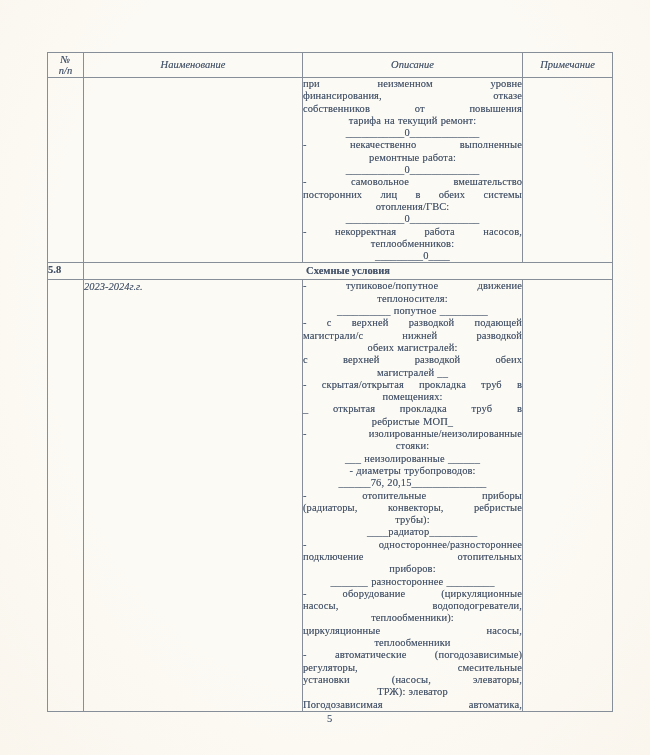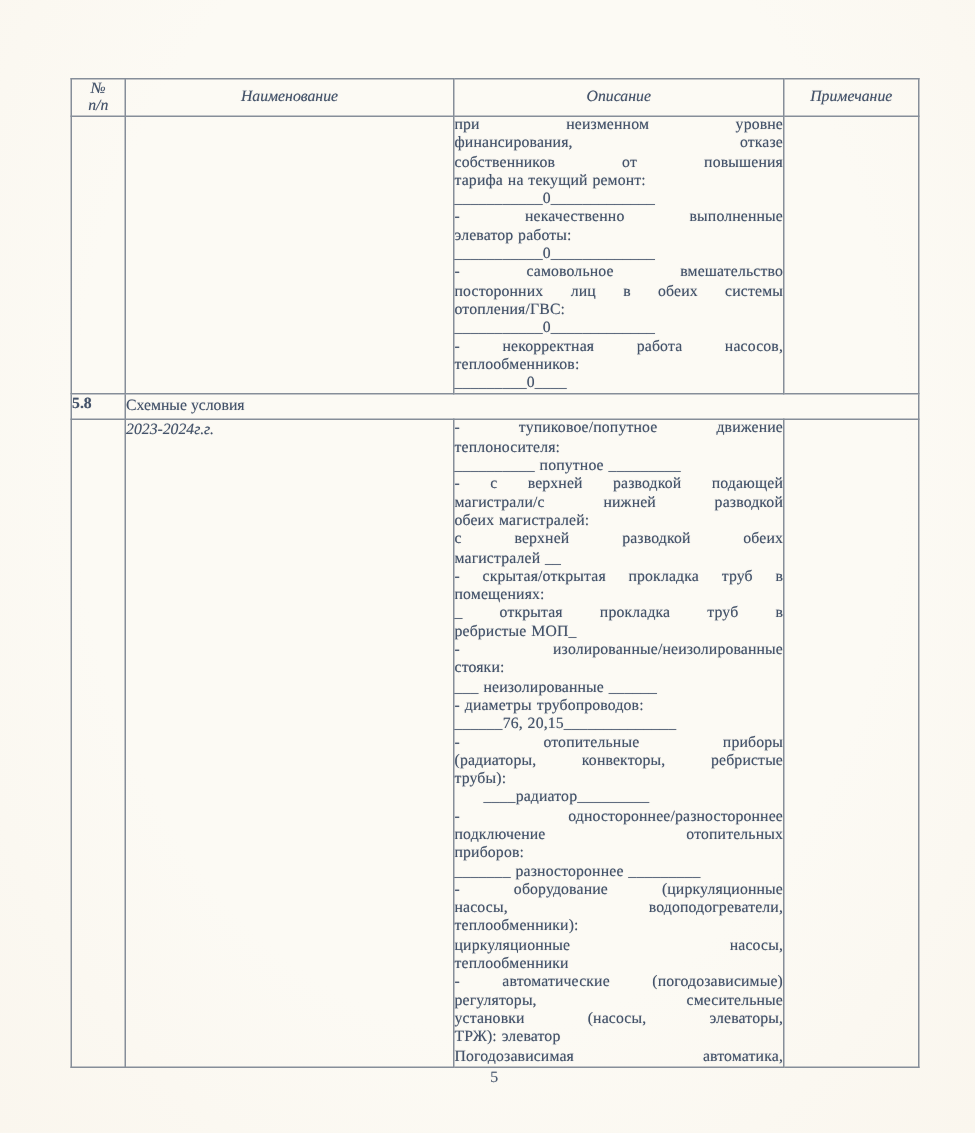--- a/index.html
+++ b/index.html
@@ -63,29 +63,31 @@
     font-style: italic;
   }
   .cell-desc {
     font-size: 10.5px;
     padding: 1px 4px 0 5px;
     margin-left: 17px;
   }
   .cell-merged {
     font-size: 10.5px;
     height: 16px;
+    text-align: center;
     line-height: 15px;
     text-shadow: 0 0 0.5px rgba(62,76,99,0.5);
+    font-weight: bold;
   }
   .row-block1 .cell-desc { height: 183px; }
   .row-block2 .cell-desc { height: 430px; }
   .line {
     white-space: pre-wrap;
     line-height: 12.3px;
-    text-align: left;
+    text-align: center;
     text-shadow: 0 0 0.55px rgba(62,76,99,0.55);
     letter-spacing: 0.1px;
     word-spacing: 0.5px;
   }
   .line.j {
     text-align: justify;
     text-align-last: justify;
     -moz-text-align-last: justify;
   }
   .page-number {
@@ -126,21 +128,21 @@
       <tr class="row-block1">
         <td class="cell-num"></td>
         <td class="cell-name"></td>
         <td class="cell-desc">
             <div class="line j">при неизменном уровне</div>
             <div class="line j">финансирования, отказе</div>
             <div class="line j">собственников от повышения</div>
             <div class="line">тарифа на текущий ремонт:</div>
             <div class="line">___________0_____________</div>
             <div class="line j">- некачественно выполненные</div>
-            <div class="line">элеватор работы:</div>
+            <div class="line">ремонтные работа:</div>
             <div class="line">___________0_____________</div>
             <div class="line j">- самовольное вмешательство</div>
             <div class="line j">посторонних лиц в обеих системы</div>
             <div class="line">отопления/ГВС:</div>
             <div class="line">___________0_____________</div>
             <div class="line j">- некорректная работа насосов,</div>
             <div class="line">теплообменников:</div>
             <div class="line">_________0____</div>
           </td>
         <td></td>

